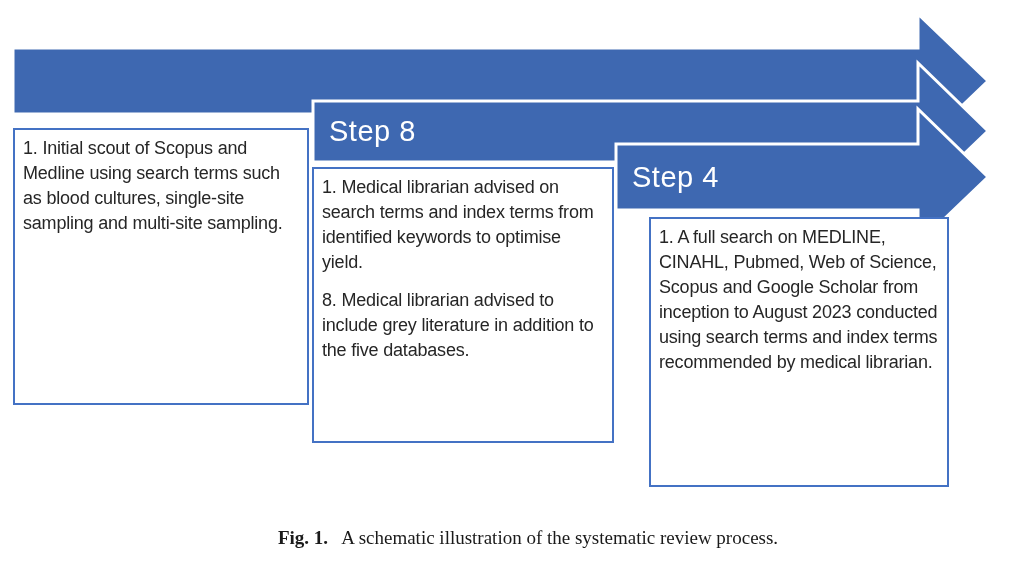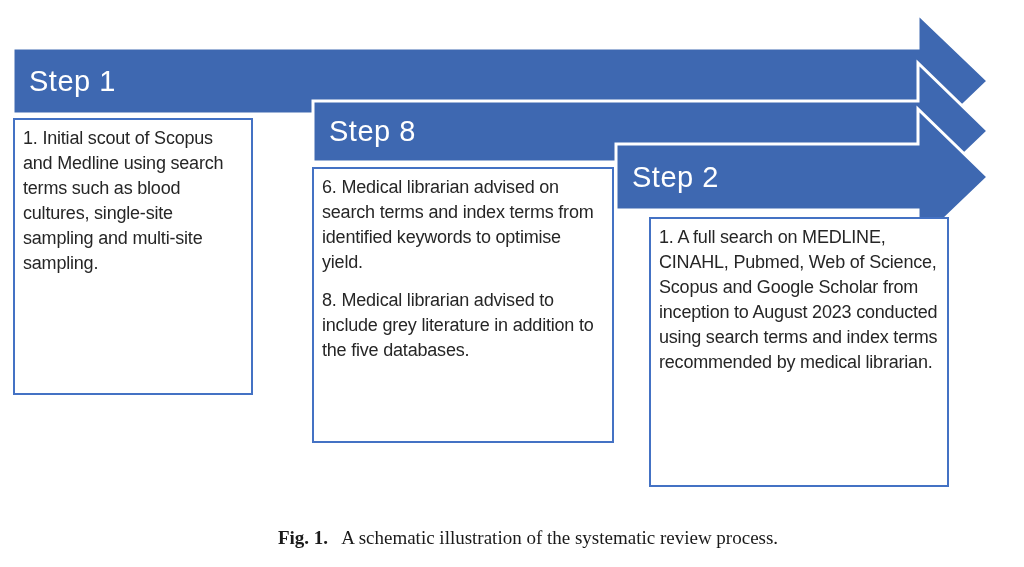--- a/index.html
+++ b/index.html
@@ -65,30 +65,29 @@
 <body>
 
 <div class="page">
 
   <svg class="arrows-svg" width="1024" height="510" viewBox="0 0 1024 510">
     <polygon stroke="#FFFFFF" stroke-width="3" stroke-linejoin="miter" points="13,48 918,48 918,14 988,81 918,148 918,114 13,114" fill="#3E68B1"></polygon>
     <polygon stroke="#FFFFFF" stroke-width="3" stroke-linejoin="miter" points="313,101 918,101 918,63 988,131 918,198 918,162 313,162" fill="#3E68B1"></polygon>
     <polygon stroke="#FFFFFF" stroke-width="3" stroke-linejoin="miter" points="616,144 918,144 918,109 988,177 918,244 918,210 616,210" fill="#3E68B1"></polygon>
   </svg>
 
-  <div class="banner-label" style="left:13px; top:48px; width:400px; height:66px;">Step 1</div>
   <div class="banner-label" style="left:313px; top:101px; width:300px; height:61px;">Step 8</div>
-  <div class="banner-label" style="left:616px; top:144px; width:300px; height:66px;">Step 2</div>
+  <div class="banner-label" style="left:616px; top:144px; width:300px; height:66px;">Step 4</div>
 
-  <div class="textbox" style="left:13px; top:118px; width:240px; height:277px;">
+  <div class="textbox" style="left:13px; top:128px; width:296px; height:277px;">
     <p>1. Initial scout of Scopus and Medline using search terms such as blood cultures, single-site sampling and multi-site sampling.</p>
   </div>
 
   <div class="textbox" style="left:312px; top:167px; width:302px; height:276px;">
-    <p>6. Medical librarian advised on search terms and index terms from identified keywords to optimise yield.</p>
+    <p>1. Medical librarian advised on search terms and index terms from identified keywords to optimise yield.</p>
     <p>8. Medical librarian advised to include grey literature in addition to the five databases.</p>
   </div>
 
   <div class="textbox" style="left:649px; top:217px; width:300px; height:270px;">
     <p>1. A full search on MEDLINE, CINAHL, Pubmed, Web of Science, Scopus and Google Scholar from inception to August 2023 conducted using search terms and index terms recommended by medical librarian.</p>
   </div>
 
   <div class="caption">
     <span class="cap-label">Fig. 1.&nbsp;&nbsp;</span>
     <span>A schematic illustration of the systematic review process.</span>

